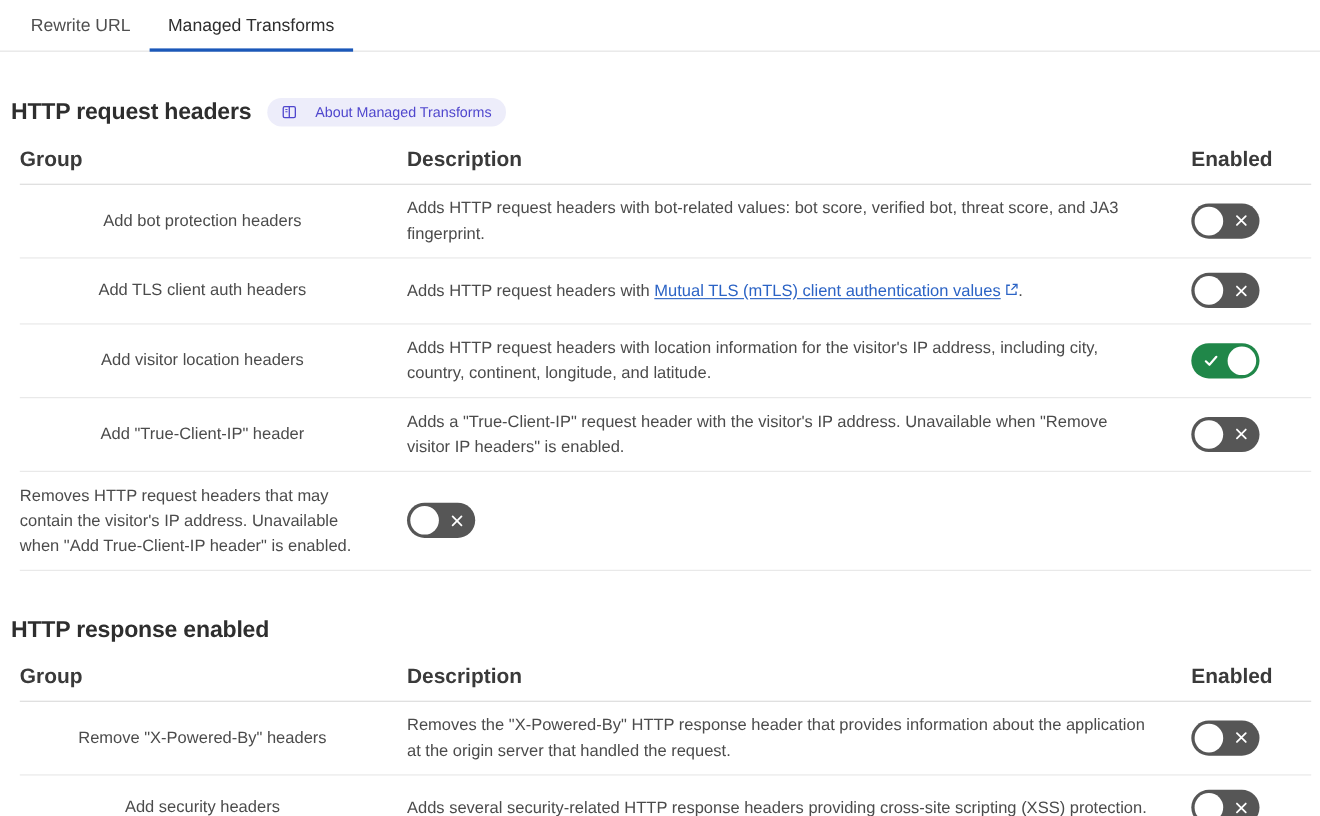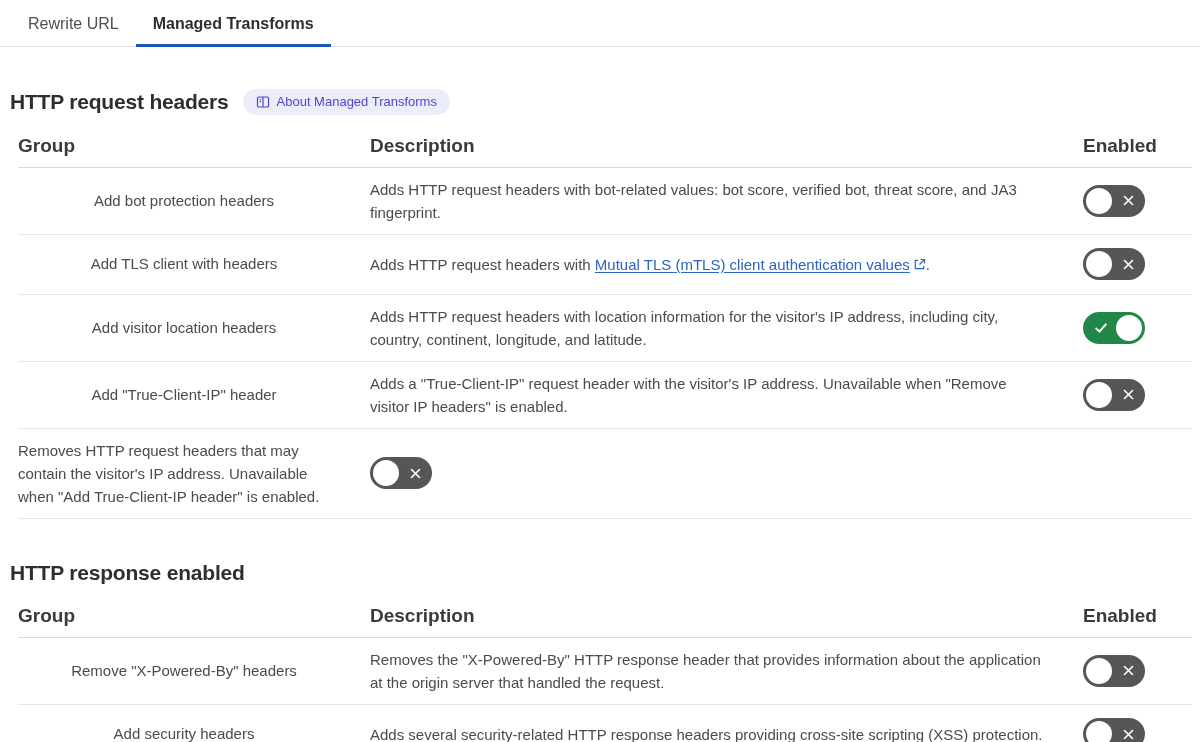--- a/index.html
+++ b/index.html
@@ -12,31 +12,31 @@
   body{
     width:1200px;height:742px;background:#fff;overflow:hidden;
     font-family:"Liberation Sans",sans-serif;color:var(--body-text);
   }
   
   .tabbar{display:flex;border-bottom:1px solid #e2e2e2;padding-left:11px;}
   .tab{
     font-size:16px;color:#4f4f4f;padding:15px 17px 13px;cursor:pointer;
     position:relative;white-space:nowrap;
   }
-  .tab.active{color:var(--heading);font-weight:700;}
+  .tab.active{color:var(--heading);font-weight:400;}
   .tab.active::after{
     content:"";position:absolute;left:0;right:0;bottom:-1px;height:3px;
     background:var(--accent);
   }
   
   .content{padding:0 8px 0 18px;}
   .section-head{display:flex;align-items:center;gap:14px;margin-top:42px;margin-left:-8px;}
   .section-title{font-size:21px;font-weight:700;color:var(--heading);margin:0;letter-spacing:-0.2px;}
   .badge{
-    display:inline-flex;align-items:center;gap:7px;background:var(--badge-bg);
+    display:inline-flex;align-items:center;gap:17px;background:var(--badge-bg);
     color:var(--badge-text);border:none;border-radius:14px;padding:5px 13px;
     font-size:13px;font-family:inherit;cursor:pointer;line-height:1.2;
   }
   .badge svg{display:block;}
   
   .table{margin-top:14px;}
   .thead,.row{display:grid;grid-template-columns:352px 1fr 109px;}
   .thead{
     border-bottom:1px solid var(--border-head);padding:6px 0 10px;
     font-size:19px;font-weight:700;color:#3a3a3a;
@@ -106,21 +106,21 @@
                 <span class="t-knob"></span>
                 <span class="t-sym">
                   <svg width="13" height="13" viewBox="0 0 12 12">
                     <path d="M2.3 2.3 L9.7 9.7 M9.7 2.3 L2.3 9.7" stroke="#fff" stroke-width="1.5" stroke-linecap="round"></path>
                   </svg>
                 </span>
               </button>
             </div>
           </div>
           <div class="row">
-            <div class="cell-group">Add TLS client with headers</div>
+            <div class="cell-group">Add TLS client auth headers</div>
             <div class="cell-desc"><span>Adds HTTP request headers with </span><a href="#">Mutual TLS (mTLS) client authentication values<span><svg width="13" height="13" viewBox="0 0 14 14">
                     <path d="M5.5 2.5 H2.5 V11.5 H11.5 V8.5" fill="none" stroke="currentColor" stroke-width="1.3"></path>
                     <path d="M8.2 1.6 H12.4 V5.8" fill="none" stroke="currentColor" stroke-width="1.3"></path>
                     <path d="M12.2 1.8 L7 7" stroke="currentColor" stroke-width="1.3"></path>
                   </svg></span></a><span>.</span></div>
             <div class="cell-toggle">
               <button class="toggle off">
                 <span class="t-knob"></span>
                 <span class="t-sym">
                   <svg width="13" height="13" viewBox="0 0 12 12">

